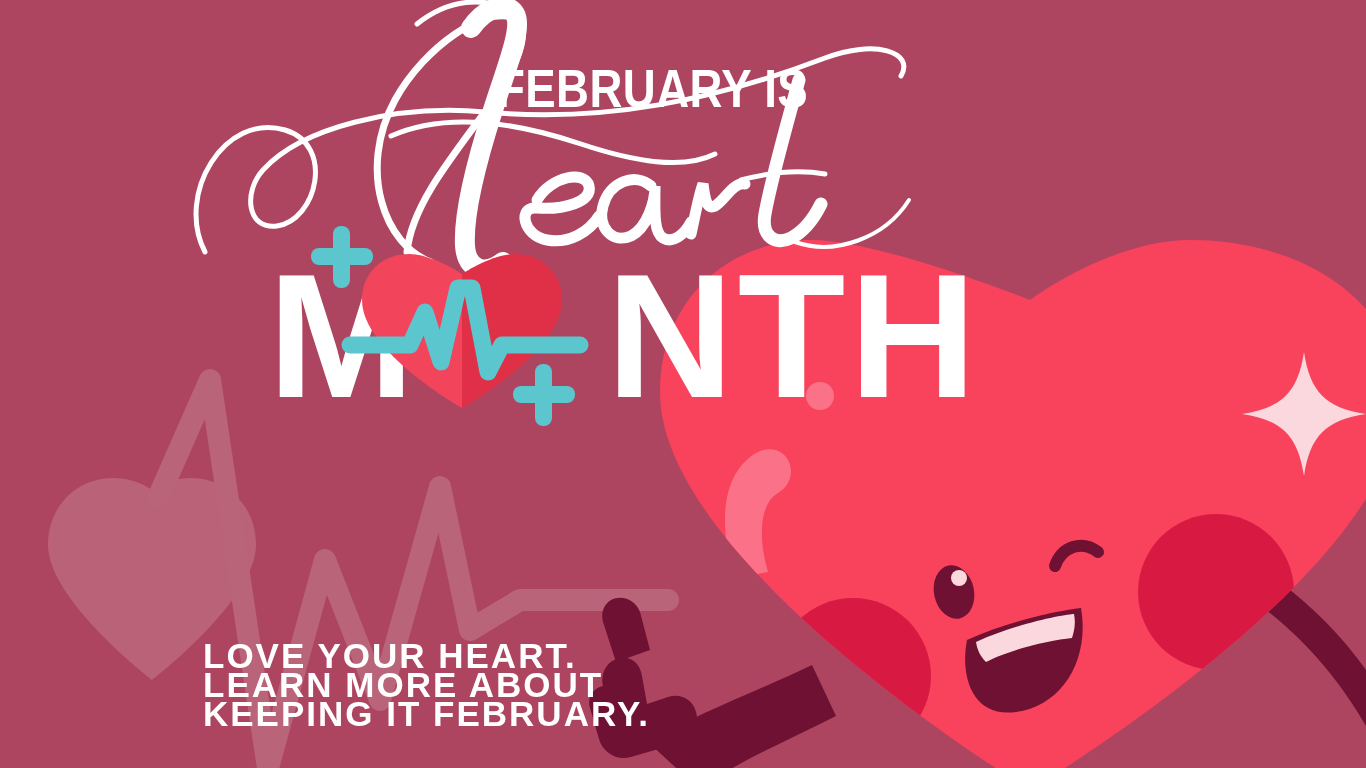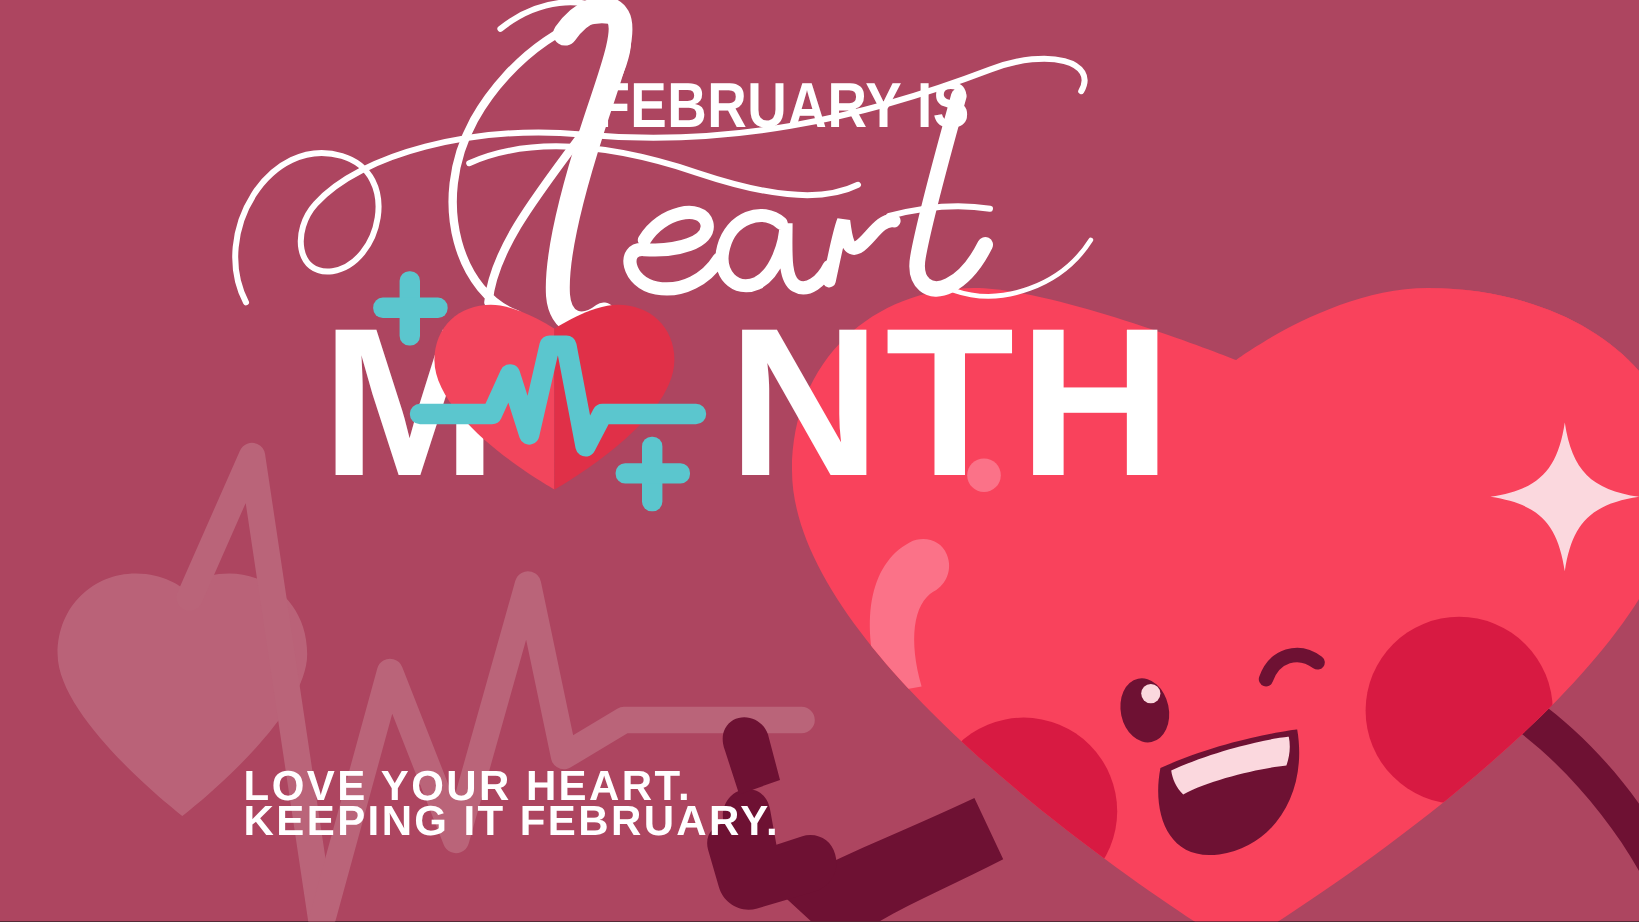--- a/index.html
+++ b/index.html
@@ -265,16 +265,17 @@
 
     <path d="M610 248 C 650 262, 700 244, 724 206" fill="none" stroke="#FFFFFF" stroke-width="4" stroke-linecap="round"></path>
   </svg>
 
   <div class="t-month">
     <span>M</span><span class="gap"></span><span>NTH</span>
   </div>
 
   <div class="t-tagline">
     <div>LOVE YOUR HEART.</div>
+    <div>LEARN MORE ABOUT</div>
     <div>KEEPING IT FEBRUARY.</div>
   </div>
 
 </div>
 
 </body></html>

